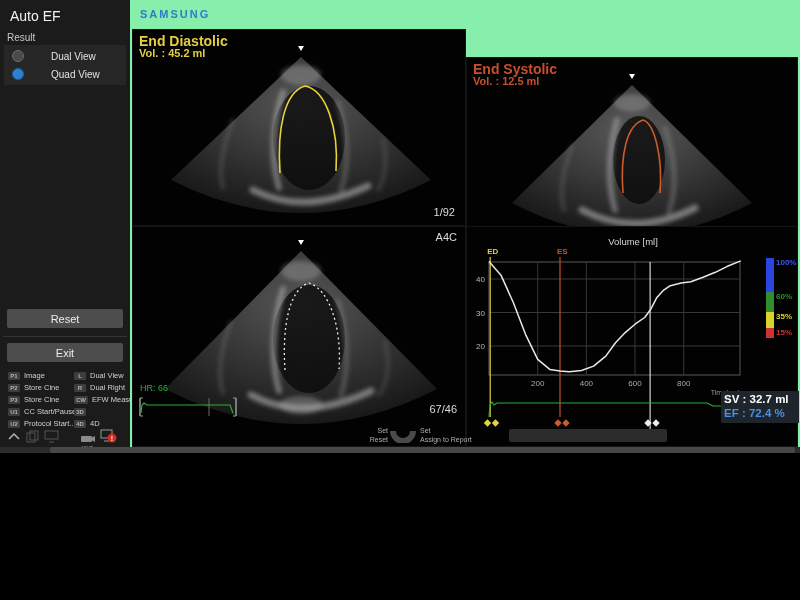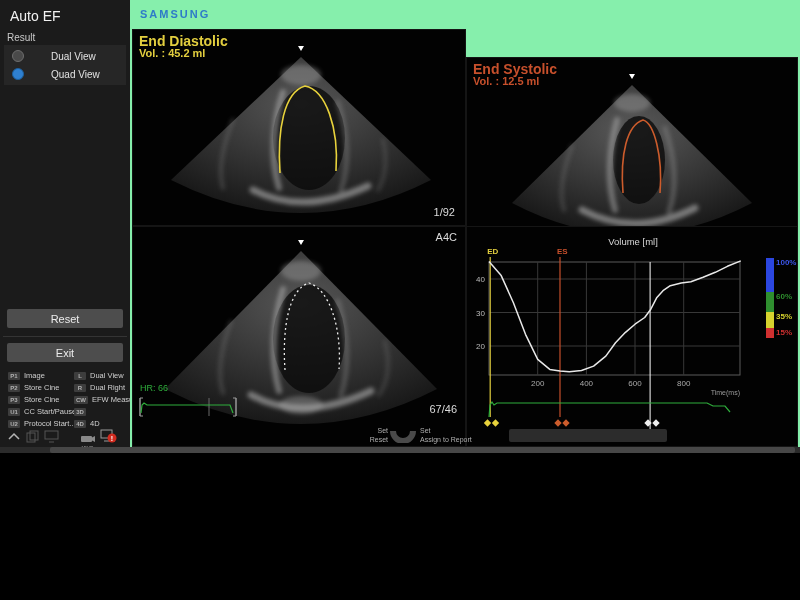--- a/index.html
+++ b/index.html
@@ -301,20 +301,24 @@
           <rect x="299" y="31" width="8" height="34" fill="#2b46e0"></rect>
           <rect x="299" y="65" width="8" height="20" fill="#2f8f2f"></rect>
           <rect x="299" y="85" width="8" height="16" fill="#d6d22e"></rect>
           <rect x="299" y="101" width="8" height="10" fill="#d03030"></rect>
           <text x="309" y="38" font-size="8" font-weight="bold" fill="#3b55e8">100%</text>
           <text x="309" y="72" font-size="8" font-weight="bold" fill="#2f8f2f">60%</text>
           <text x="309" y="92" font-size="8" font-weight="bold" fill="#d6d22e">35%</text>
           <text x="309" y="108" font-size="8" font-weight="bold" fill="#d03030">15%</text>
         </g>
       </svg>
+      <div class="svef">
+        <div class="sv">SV : 32.7 ml</div>
+        <div class="ef">EF : 72.4 %</div>
+      </div>
     </div>
   </main>
 
   <div class="tb-hint" id="hint-left">
     <div>Set</div>
     <div>Reset</div>
   </div>
   <svg class="abs" style="left:390px;top:429px;" width="26" height="14">
     <path d="M3,2 A10,10 0 0 0 23,2" fill="none" stroke="#4a4a4a" stroke-width="6"></path>
   </svg>

